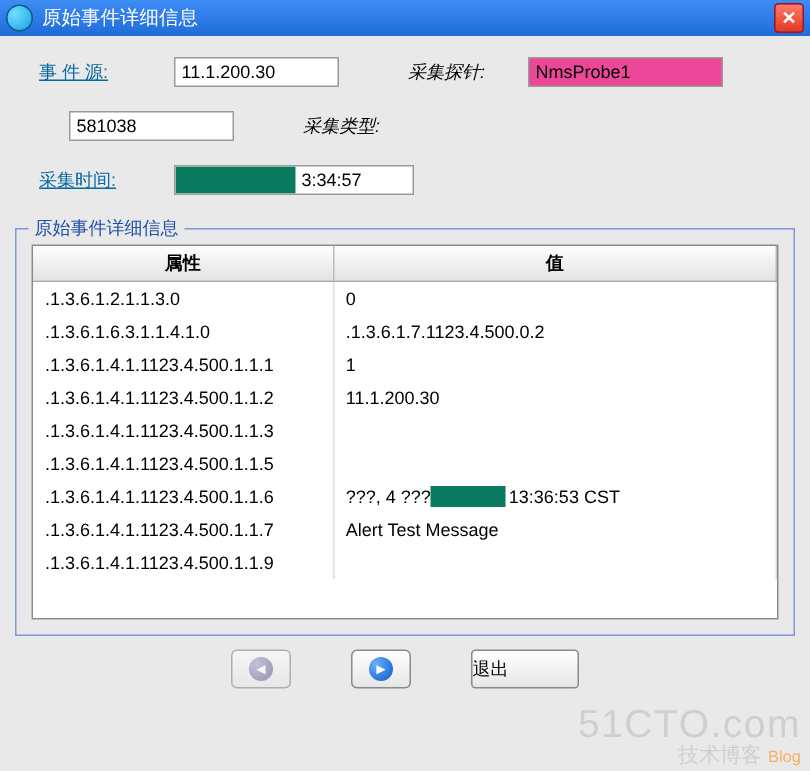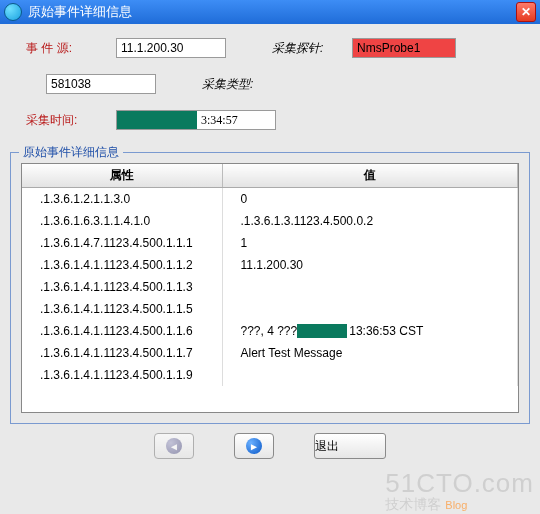--- a/index.html
+++ b/index.html
@@ -43,42 +43,43 @@
   .form-area {
     padding: 14px 16px 6px 26px;
   }
   .row {
     display: flex;
     align-items: center;
     margin-bottom: 16px;
   }
   .lbl {
     width: 70px;
-    color:#b91c1c;
+    color:#0369a1;
+    text-decoration:underline;
   }
   .gap { width: 20px; }
   .field {
     width: 110px;
     height: 20px;
     border: 1px solid #9a9a9a;
     background: #fff;
     padding: 1px 4px;
     box-sizing: border-box;
     display: flex;
     align-items: center;
   }
   .spacer { width: 46px; }
   .lbl2 { width: 60px; font-style: italic; }
-  .field2 { width: 104px; height:20px; border:1px solid #9a9a9a; background:#ef4444; padding:1px 4px; box-sizing:border-box; display:flex; align-items:center;}
+  .field2 { width: 130px; height:20px; border:1px solid #9a9a9a; background:#ec4899; padding:1px 4px; box-sizing:border-box; display:flex; align-items:center;}
   .time-row .field-time {
     width: 160px; height:20px; border:1px solid #9a9a9a; background:#fff;
     display:flex; align-items:center; box-sizing:border-box; overflow:hidden;
   }
   .redact { background:#0a7a5e; height:100%; width:80px; }
-  .time-txt { padding-left:4px;font-family:Liberation Serif, serif; }
+  .time-txt { padding-left:4px; }
 
   .groupbox {
     margin: 0 10px 2px 10px;
     border: 1px solid #7a9ad0;
     position: relative;
     padding: 10px 10px 10px 10px;
     height: 272px;
     box-sizing: border-box;
   }
   .groupbox .legend {
@@ -105,21 +106,21 @@
   thead th {
     background: linear-gradient(to bottom,#fefefe,#e3e3e3);
     border-right: 1px solid #bbb;
     border-bottom: 1px solid #aaa;
     font-weight: bold;
     padding: 3px 6px;
     text-align: center;
   }
   tbody td {
     border-right: 1px solid #ddd;
-    padding: 2px 18px;
+    padding: 2px 8px;
     height: 18px;
     white-space: nowrap;
     overflow: hidden;
   }
   tbody tr { border-bottom: 0px solid #eee; }
   .col-attr { width: 200px; }
   .cell-flex { display:flex; align-items:center; }
   .inline-redact {
     display:inline-block; width:50px; height:14px; background:#0a7a5e; margin-right:2px;
   }
@@ -159,21 +160,21 @@
   }
   .glyph-prev { background: radial-gradient(circle at 30% 30%, #aac, #5a5a88); }
   .glyph-next { background: radial-gradient(circle at 30% 30%, #6ab0ff, #0a58c8); }
   .disabled { opacity:0.6; cursor:default; }
 
   .watermark {
     position:absolute;
     right:6px; bottom:2px;
     font-family: "Arial Black", Arial, sans-serif;
     color: rgba(130,130,130,0.25);
-    text-align:left;
+    text-align:right;
     pointer-events:none;
     line-height:1.05;
   }
   .watermark .l1 { font-size:26px; letter-spacing:1px;}
   .watermark .l2 { font-size:14px; }
   .watermark .l2 .blog { color: rgba(255,150,50,0.7); font-size:11px; margin-left:4px;}
 </style>
 </head>
 <body>
 
@@ -239,24 +240,24 @@
             <col class="col-attr">
             <col>
           </colgroup>
         <tbody id="rows">
             <tr>
               <td>.1.3.6.1.2.1.1.3.0</td>
               <td>0</td>
             </tr>
             <tr>
               <td>.1.3.6.1.6.3.1.1.4.1.0</td>
-              <td>.1.3.6.1.3.1123.4.500.0.2</td>
-            </tr>
-            <tr>
-              <td>.1.3.6.1.4.7.1123.4.500.1.1.1</td>
+              <td>.1.3.6.1.7.1123.4.500.0.2</td>
+            </tr>
+            <tr>
+              <td>.1.3.6.1.4.1.1123.4.500.1.1.1</td>
               <td>1</td>
             </tr>
             <tr>
               <td>.1.3.6.1.4.1.1123.4.500.1.1.2</td>
               <td>11.1.200.30</td>
             </tr>
             <tr>
               <td>.1.3.6.1.4.1.1123.4.500.1.1.3</td>
               <td></td>
             </tr>

